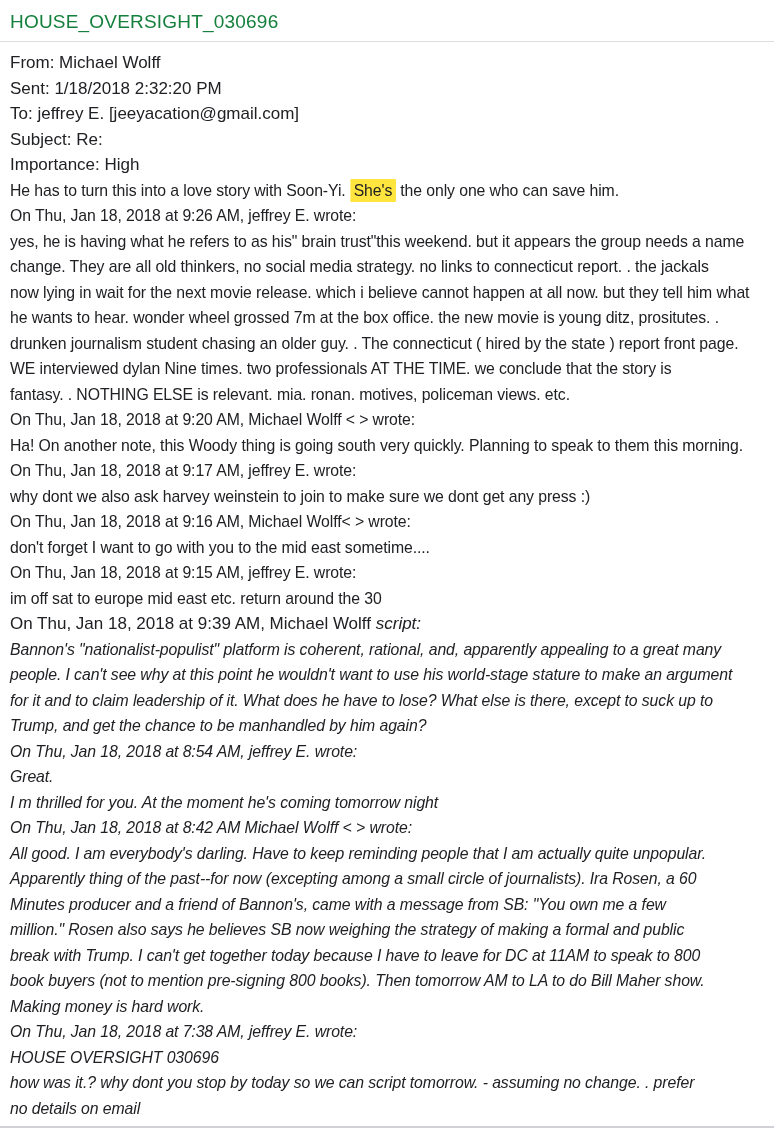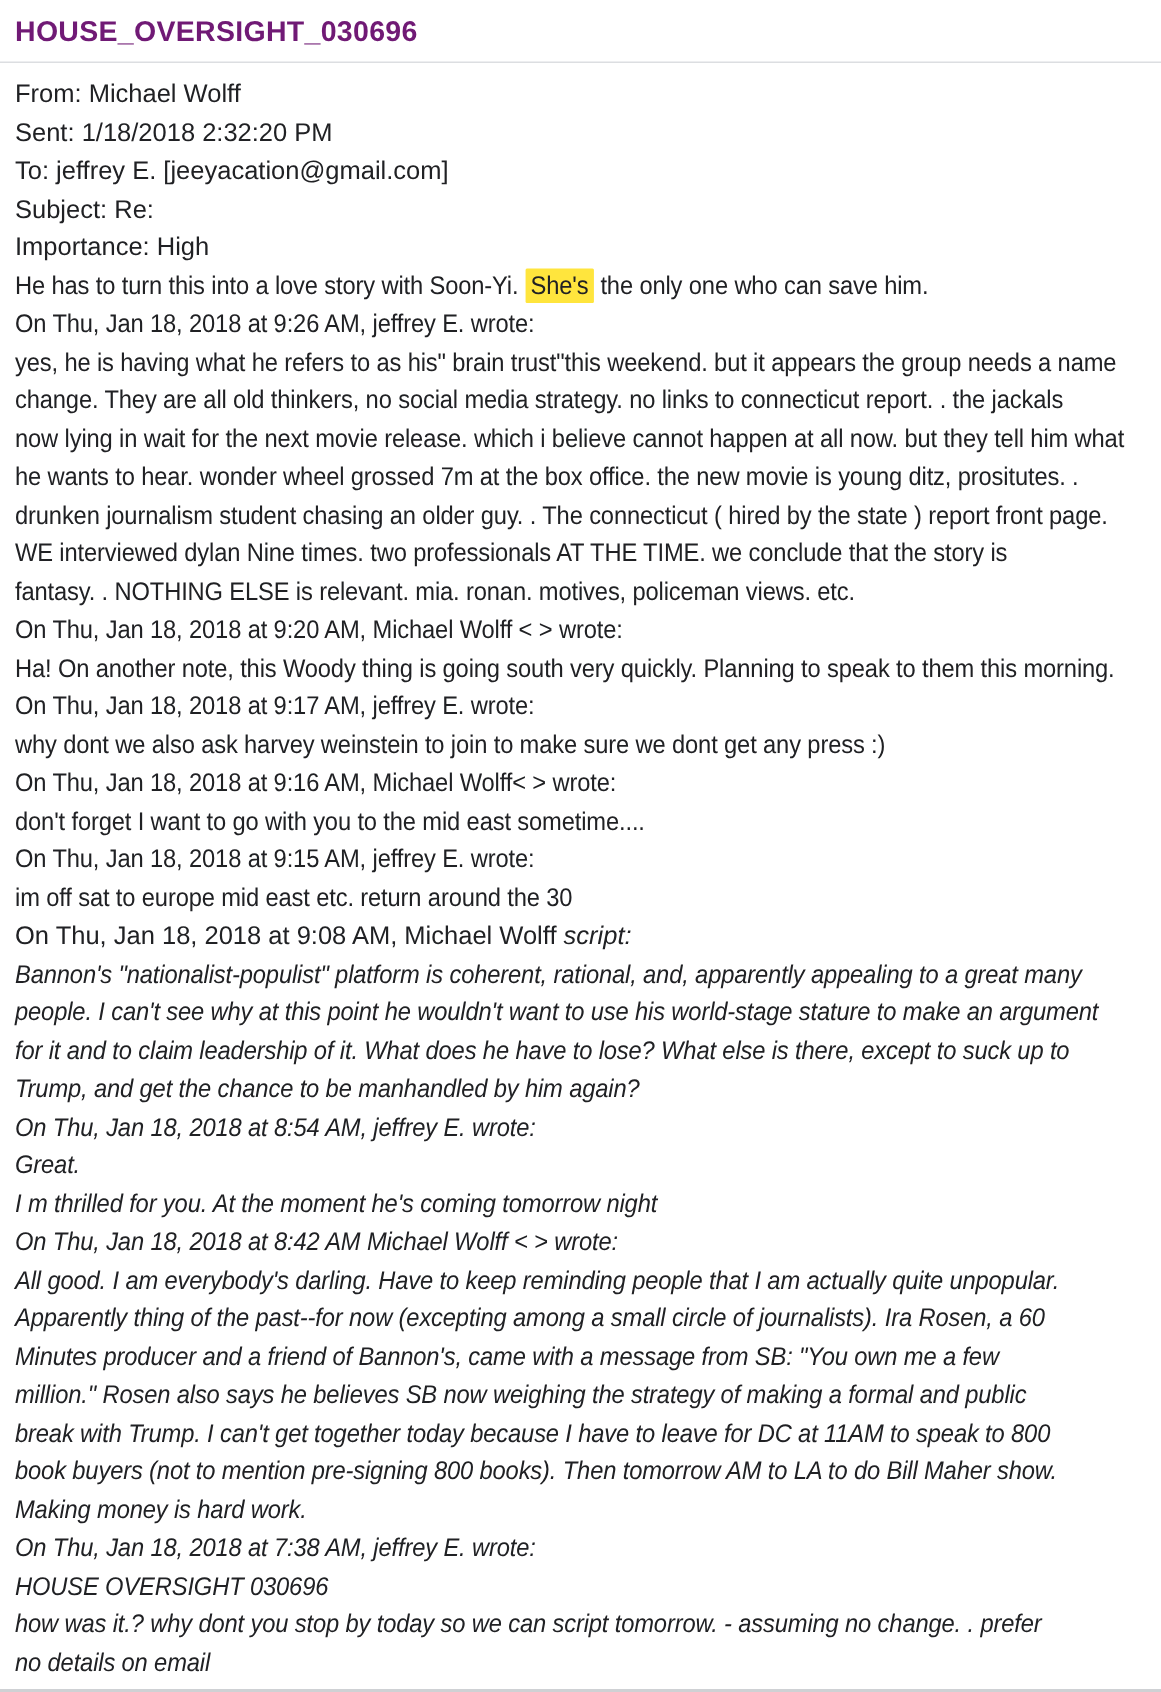--- a/index.html
+++ b/index.html
@@ -9,23 +9,23 @@
     overflow: hidden;
     background: #ffffff;
     font-family: "Liberation Sans", sans-serif;
     color: #202124;
     position: relative;
   }
   .page { padding: 10px 0 0 10px; }
   .doc-title {
     display: inline-block;
     font-size: 19px;
-    font-weight: 700;
+    font-weight: 400;
     line-height: 24px;
-    color: #701a75;
+    color: #15803d;
     text-decoration: none;
     letter-spacing: 0.2px;
     cursor: pointer;
   }
   .rule {
     border: none;
     border-top: 1px solid #dcdee1;
     margin: 7px 0 0 -10px;
     width: 774px;
   }
@@ -76,21 +76,21 @@
       <div class="ln c">WE interviewed dylan Nine times. two professionals AT THE TIME. we conclude that the story is</div>
       <div class="ln c">fantasy. . NOTHING ELSE is relevant. mia. ronan. motives, policeman views. etc.</div>
       <div class="ln c">On Thu, Jan 18, 2018 at 9:20 AM, Michael Wolff &lt; &gt; wrote:</div>
       <div class="ln c">Ha! On another note, this Woody thing is going south very quickly. Planning to speak to them this morning.</div>
       <div class="ln c">On Thu, Jan 18, 2018 at 9:17 AM, jeffrey E.  wrote:</div>
       <div class="ln c">why dont we also ask harvey weinstein to join to make sure we dont get any press :)</div>
       <div class="ln c">On Thu, Jan 18, 2018 at 9:16 AM, Michael Wolff&lt; &gt; wrote:</div>
       <div class="ln c">don't forget I want to go with you to the mid east sometime....</div>
       <div class="ln c">On Thu, Jan 18, 2018 at 9:15 AM, jeffrey E.  wrote:</div>
       <div class="ln c">im off sat to europe mid east etc. return around the 30</div>
-      <div class="ln"><span>On Thu, Jan 18, 2018 at 9:08 AM, Michael Wolff  </span><span class="i">script:</span></div>
+      <div class="ln"><span>On Thu, Jan 18, 2018 at 9:39 AM, Michael Wolff  </span><span class="i">script:</span></div>
       <div class="ln c i">Bannon's "nationalist-populist" platform is coherent, rational, and, apparently appealing to a great many</div>
       <div class="ln c i">people. I can't see why at this point he wouldn't want to use his world-stage stature to make an argument</div>
       <div class="ln c i">for it and to claim leadership of it. What does he have to lose? What else is there, except to suck up to</div>
       <div class="ln c i">Trump, and get the chance to be manhandled by him again?</div>
       <div class="ln c i">On Thu, Jan 18, 2018 at 8:54 AM, jeffrey E.  wrote:</div>
       <div class="ln c i">Great.</div>
       <div class="ln c i">I m thrilled for you. At the moment he's coming tomorrow night</div>
       <div class="ln c i">On Thu, Jan 18, 2018 at 8:42 AM Michael Wolff &lt; &gt; wrote:</div>
       <div class="ln c i">All good. I am everybody's darling. Have to keep reminding people that I am actually quite unpopular.</div>
       <div class="ln c i">Apparently thing of the past--for now (excepting among a small circle of journalists). Ira Rosen, a 60</div>

